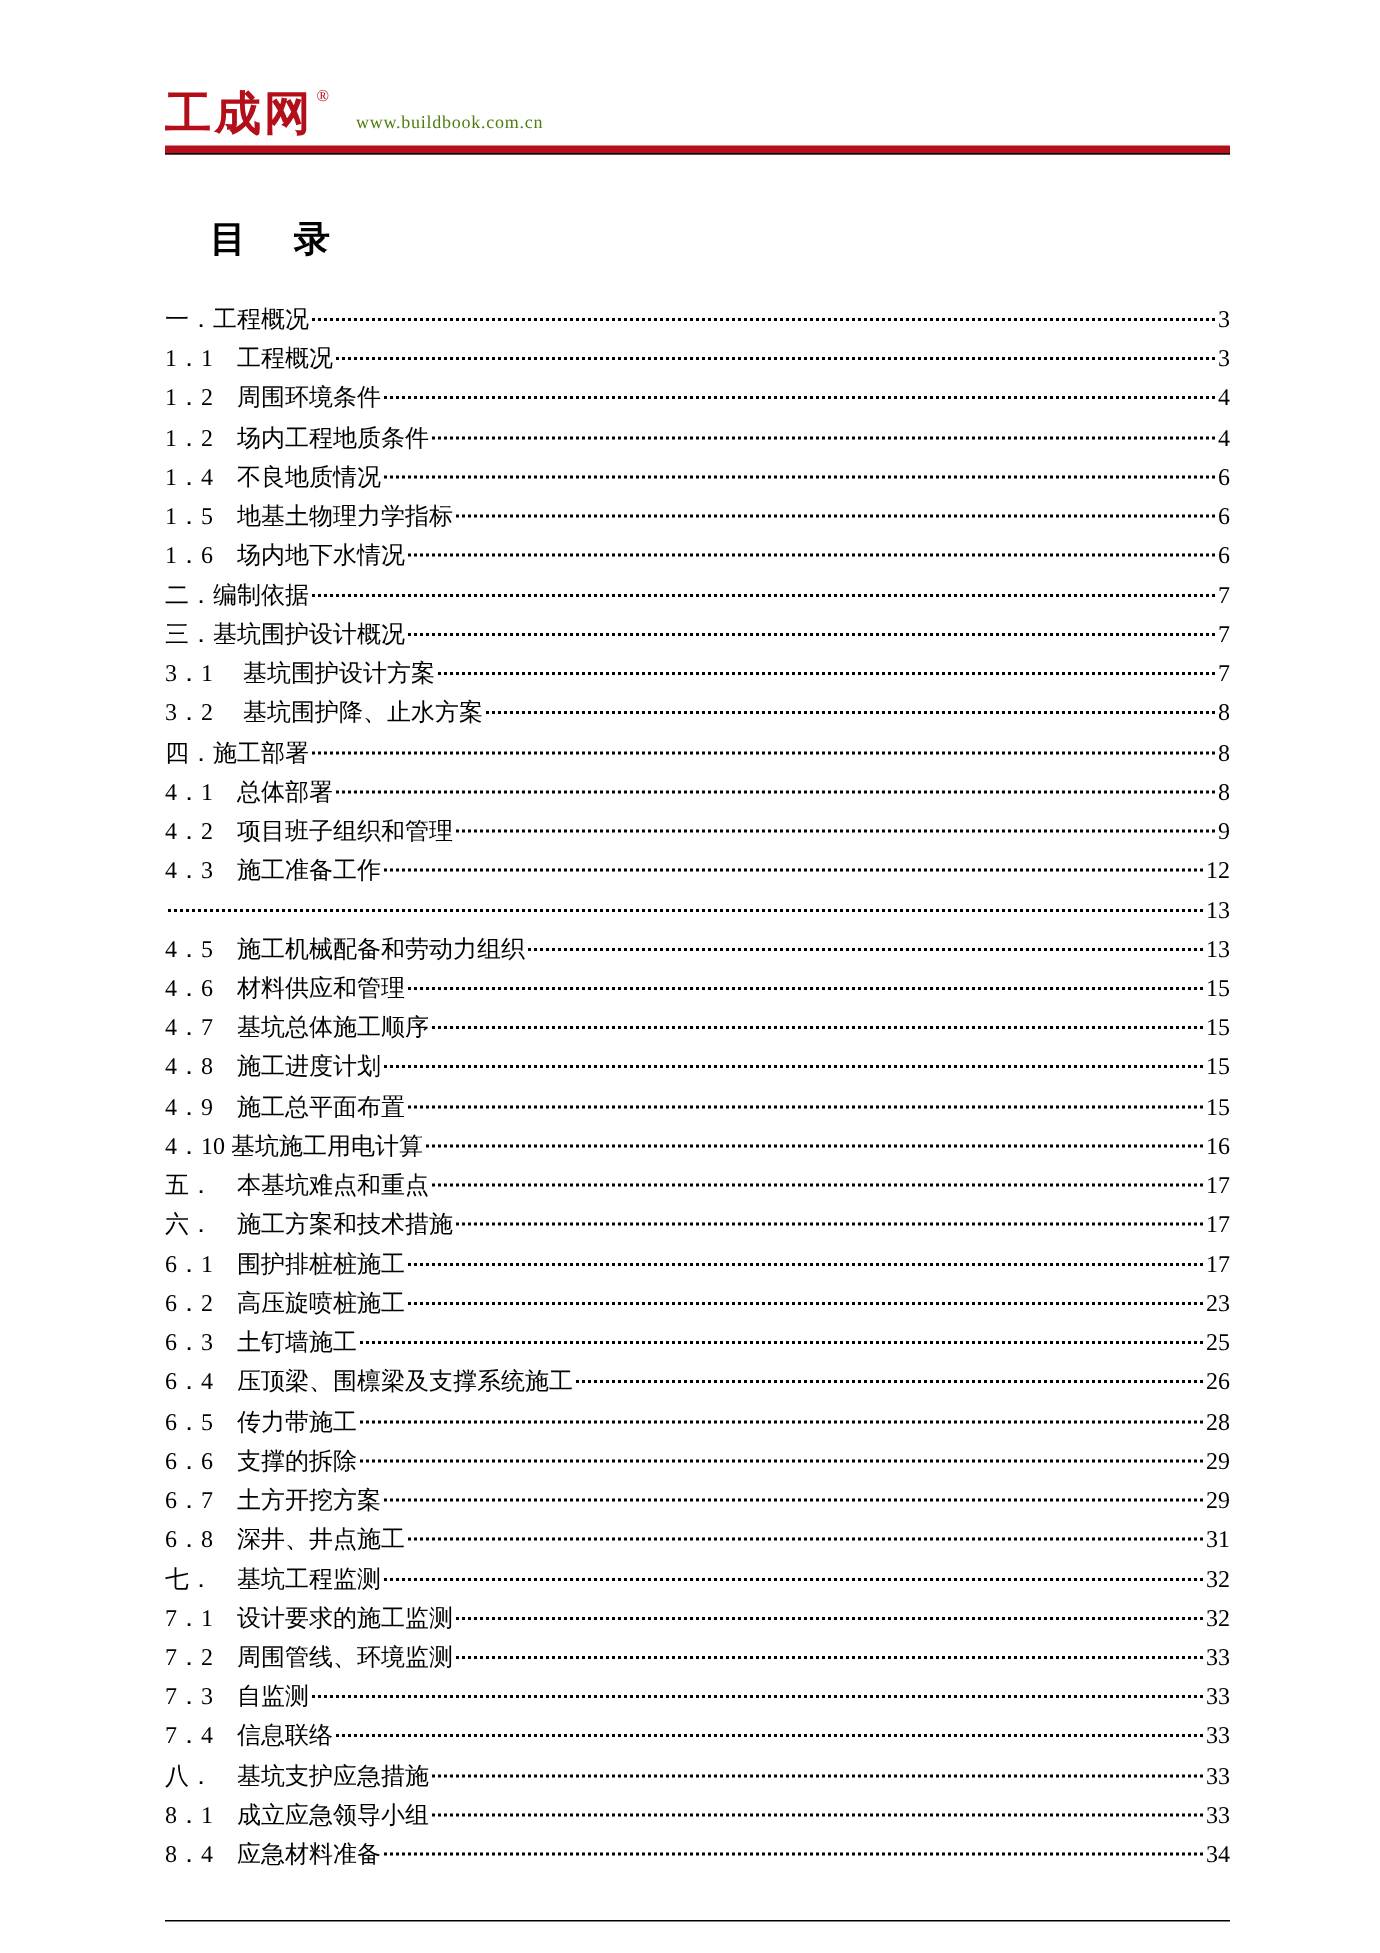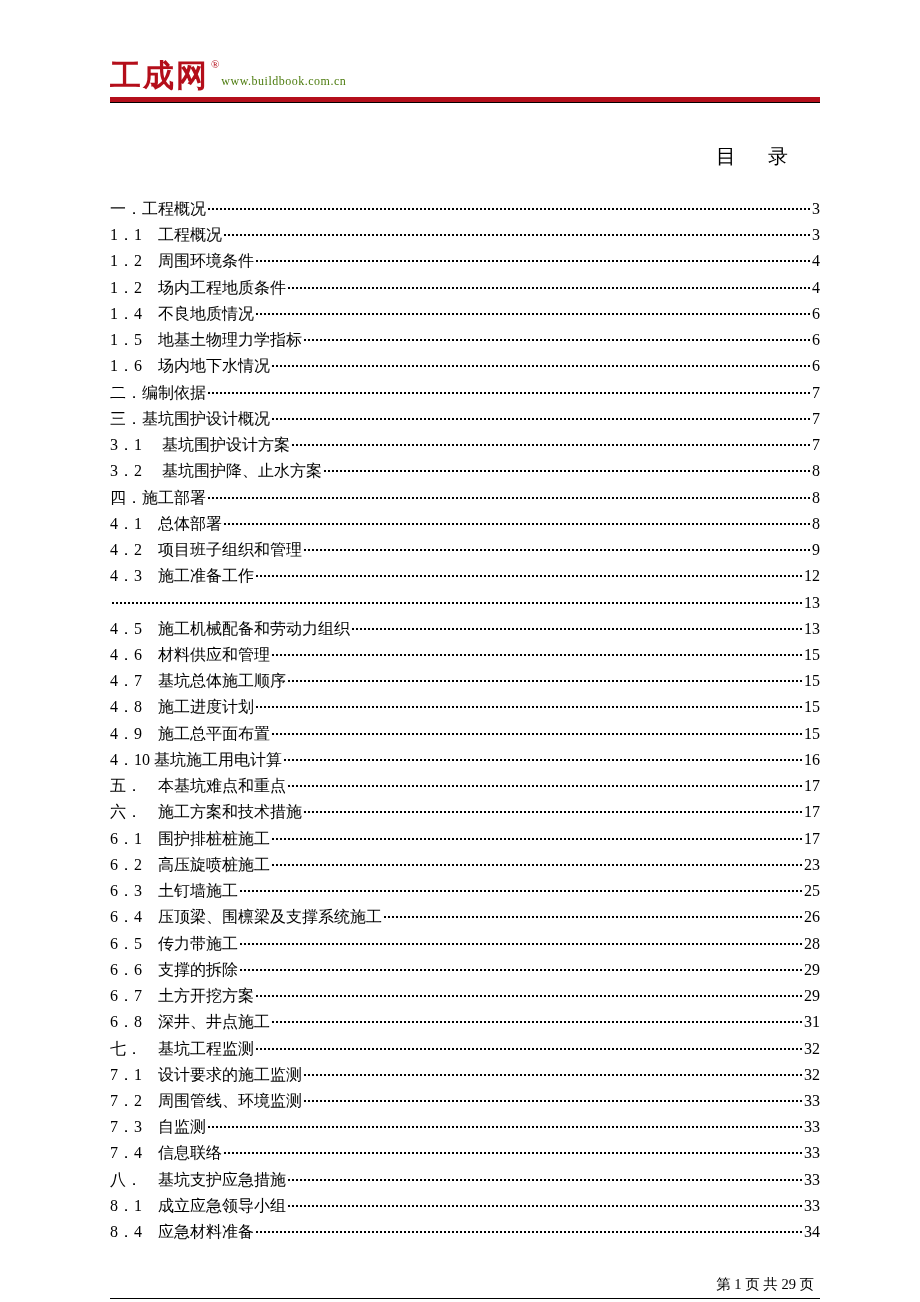--- a/index.html
+++ b/index.html
@@ -9,21 +9,21 @@
     font-family: "SimSun", "Songti SC", "STSong", serif;
     color: #000;
     width: 920px;
   }
   .page {
     padding: 60px 100px 20px 110px;
   }
   .header {
     display: flex;
     align-items: flex-end;
-    gap: 2px;
+    gap: 18px;
     padding-bottom: 4px;
   }
   .logo-block {
     display: flex;
     align-items: flex-start;
     gap: 2px;
   }
   .logo-text {
     font-family: "KaiTi", "STKaiti", serif;
     font-size: 31px;
@@ -45,25 +45,25 @@
     margin-bottom: 2px;
     letter-spacing: 0.5px;
   }
   .divider {
     height: 6px;
     background: #b40f1b;
     border-bottom: 1px solid #000;
     margin-top: 2px;
   }
   .toc-title {
-    text-align: right;
-    font-size: 20px;
+    text-align: left;
+    font-size: 24px;
     letter-spacing: 32px;
     margin: 40px 0 26px 30px;
-    font-weight: 400;
+    font-weight: 700;
   }
   .toc {
     font-size: 16px;
     line-height: 1.64;
   }
   .toc-row {
     display: flex;
     align-items: baseline;
     white-space: nowrap;
   }
@@ -307,18 +307,17 @@
         <span class="toc-page">33</span>
       </div>
       <div class="toc-row pad-1">
         <span class="toc-label">8．4　应急材料准备</span>
         <span class="toc-dots"></span>
         <span class="toc-page">34</span>
       </div>
     </div>
 
   <div class="footer-block">
-    <div class="page-num">第 1 页 共 29 页</div>
     <div class="footer-line"></div>
 
   </div>
 
 </div>
 
 </body></html>

